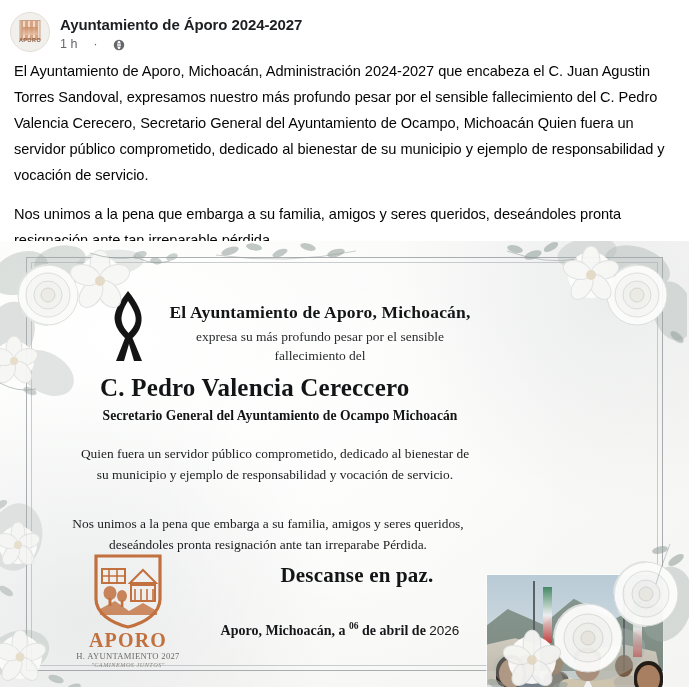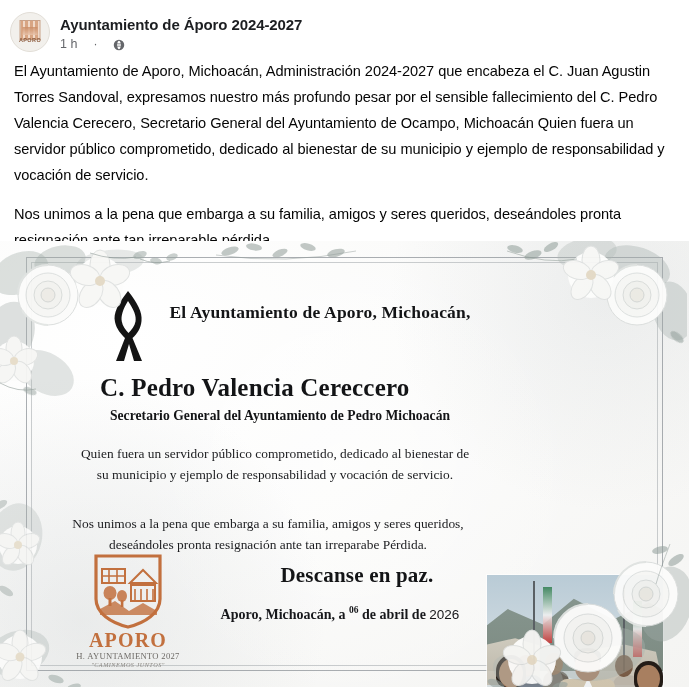--- a/index.html
+++ b/index.html
@@ -323,21 +323,21 @@
   .t-rip {
     position: absolute;
     left: 252px; top: 322px; width: 210px;
     text-align: center;
     font-size: 21px;
     font-weight: bold;
     letter-spacing: .2px;
   }
   .t-date {
     position: absolute;
-    left: 180px; top: 364px; width: 320px;
+    left: 180px; top: 380px; width: 320px;
     text-align: center;
     font-size: 14px;
     font-weight: bold;
     color: #16171a;
   }
   .t-date sup {
     font-size: 9.5px;
     vertical-align: super;
   }
   .t-date .yr {
@@ -477,22 +477,23 @@
 
       <div class="ribbon">
         <svg viewBox="0 0 48 76" width="48" height="76" aria-hidden="true">
           <path d="M24 3 C14 16 9 25 11 34 C12.5 41 17 46 21 50 L12 73 L20 73 L25 56 L30 73 L38 73 L28.5 50 C33 46 37 40 37.5 33 C38.5 24 33.5 15 24 3 Z
                    M24 13 C30 22 32.5 28 31.5 33.5 C30.8 38 27.5 42 24.5 45 C21.5 42 18.5 38 17.8 33.5 C16.8 28 19 21 24 13 Z" fill="#141414" fill-rule="evenodd"></path>
         </svg>
       </div>
 
       <div class="card-text">
         <div class="t-line1">El Ayuntamiento de Aporo, Michoacán,</div>
+        <div class="t-line2">expresa su más profundo pesar por el sensible fallecimiento del</div>
         <div class="t-name">C. Pedro Valencia Cereccero</div>
-        <div class="t-role">Secretario General del Ayuntamiento de Pedro Michoacán</div>
+        <div class="t-role">Secretario General del Ayuntamiento de Ocampo Michoacán</div>
         <div class="t-para1">Quien fuera un servidor público comprometido, dedicado al bienestar de su municipio y ejemplo de responsabilidad y vocación de servicio.</div>
         <div class="t-para2">Nos unimos a la pena que embarga a su familia, amigos y seres queridos, deseándoles pronta resignación ante tan irreparabe Pérdida.</div>
         <div class="t-rip">Descanse en paz.</div>
         <div class="t-date">
           <span>Aporo, Michoacán, a</span>
           <sup>06</sup>
           <span>de abril de</span>
           <span class="yr">2026</span>
         </div>
       </div>

